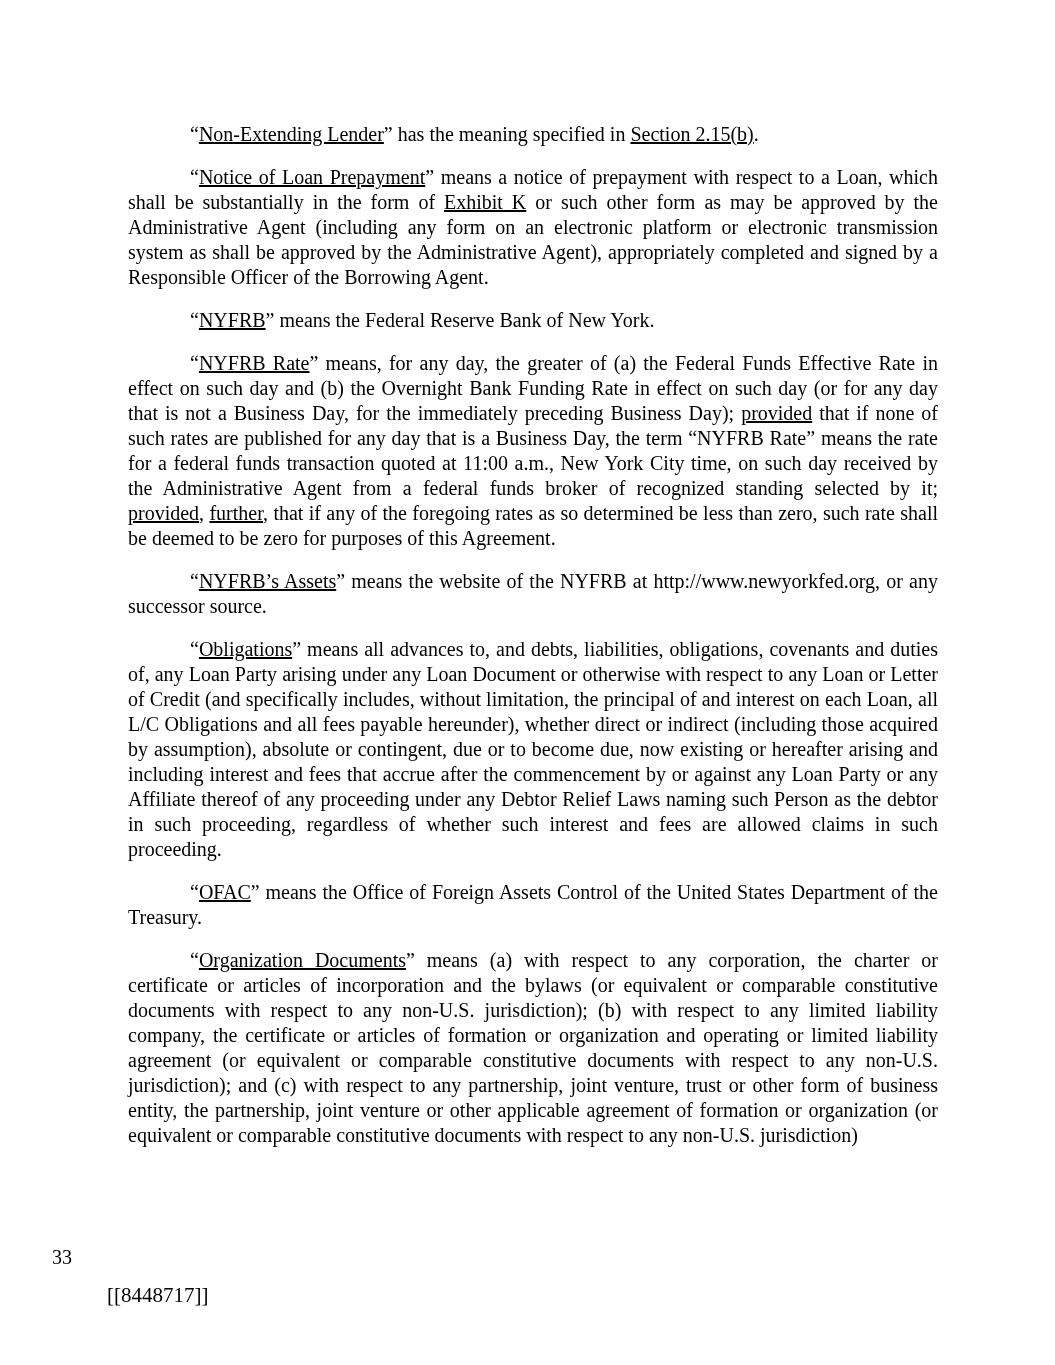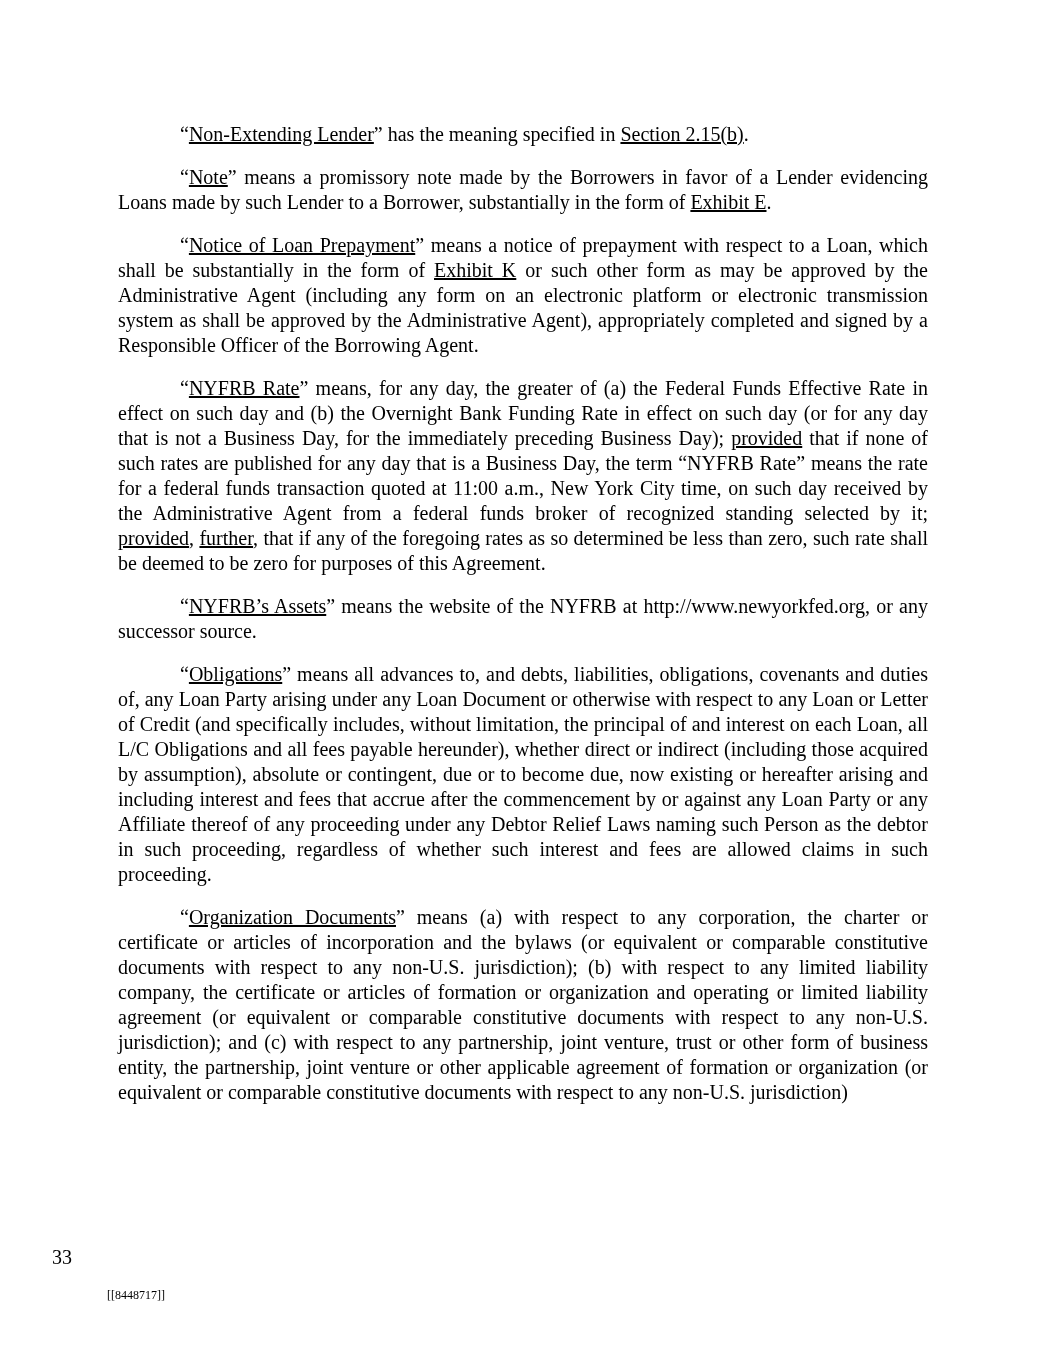--- a/index.html
+++ b/index.html
@@ -11,21 +11,21 @@
     position: relative;
     width: 1055px;
     height: 1365px;
     background: #ffffff;
     color: #000000;
     font-family: "Liberation Serif", serif;
     overflow: hidden;
   }
   .content {
     position: absolute;
-    left: 118px;
+    left: 128px;
     top: 122px;
     width: 810px;
   }
   .para {
     margin: 18px 0 0 0;
     font-size: 20px;
     line-height: 25px;
     text-align: justify;
     text-indent: 62px;
   }
@@ -41,32 +41,33 @@
     left: 8px;
     width: 100%;
     font-size: 20px;
     line-height: 25px;
     margin-left: 44px;
   }
   .footer-code {
     position: absolute;
     left: 107px;
     top: 1286px;
-    font-size: 12px;
+    font-size: 21px;
     line-height: 18px;
   }
 </style>
 </head>
 <body>
 
 <div class="page">
   <div class="content">
       <p class="para"><span>“</span><span class="term">Non-Extending Lender</span><span>” has the meaning specified in </span><span class="term">Section 2.15(b)</span><span>.</span></p>
-      <p class="para"><span>“</span><span class="term">Note</span><span>” means a promissory note made by the Borrowers in favor of a Lender evidencing Loans made by such Lender to a Borrower, substantially in the form of </span><span class="term">Exhibit E</span><span>.</span></p>
       <p class="para"><span>“</span><span class="term">Notice of Loan Prepayment</span><span>” means a notice of prepayment with respect to a Loan, which shall be substantially in the form of </span><span class="term">Exhibit K</span><span> or such other form as may be approved by the Administrative Agent (including any form on an electronic platform or electronic transmission system as shall be approved by the Administrative Agent), appropriately completed and signed by a Responsible Officer of the Borrowing Agent.</span></p>
+      <p class="para"><span>“</span><span class="term">NYFRB</span><span>” means the Federal Reserve Bank of New York.</span></p>
       <p class="para"><span>“</span><span class="term">NYFRB Rate</span><span>” means, for any day, the greater of (a) the Federal Funds Effective Rate in effect on such day and (b) the Overnight Bank Funding Rate in effect on such day (or for any day that is not a Business Day, for the immediately preceding Business Day); </span><span class="term">provided</span><span> that if none of such rates are published for any day that is a Business Day, the term “NYFRB Rate” means the rate for a federal funds transaction quoted at 11:00 a.m., New York City time, on such day received by the Administrative Agent from a federal funds broker of recognized standing selected by it; </span><span class="term">provided</span><span>, </span><span class="term">further</span><span>, that if any of the foregoing rates as so determined be less than zero, such rate shall be deemed to be zero for purposes of this Agreement.</span></p>
       <p class="para"><span>“</span><span class="term">NYFRB’s Assets</span><span>” means the website of the NYFRB at http://www.newyorkfed.org, or any successor source.</span></p>
       <p class="para"><span>“</span><span class="term">Obligations</span><span>” means all advances to, and debts, liabilities, obligations, covenants and duties of, any Loan Party arising under any Loan Document or otherwise with respect to any Loan or Letter of Credit (and specifically includes, without limitation, the principal of and interest on each Loan, all L/C Obligations and all fees payable hereunder), whether direct or indirect (including those acquired by assumption), absolute or contingent, due or to become due, now existing or hereafter arising and including interest and fees that accrue after the commencement by or against any Loan Party or any Affiliate thereof of any proceeding under any Debtor Relief Laws naming such Person as the debtor in such proceeding, regardless of whether such interest and fees are allowed claims in such proceeding.</span></p>
+      <p class="para"><span>“</span><span class="term">OFAC</span><span>” means the Office of Foreign Assets Control of the United States Department of the Treasury.</span></p>
       <p class="para"><span>“</span><span class="term">Organization Documents</span><span>” means (a) with respect to any corporation, the charter or certificate or articles of incorporation and the bylaws (or equivalent or comparable constitutive documents with respect to any non-U.S. jurisdiction); (b) with respect to any limited liability company, the certificate or articles of formation or organization and operating or limited liability agreement (or equivalent or comparable constitutive documents with respect to any non-U.S. jurisdiction); and (c) with respect to any partnership, joint venture, trust or other form of business entity, the partnership, joint venture or other applicable agreement of formation or organization (or equivalent or comparable constitutive documents with respect to any non-U.S. jurisdiction)</span></p>
     </div>
   <div class="page-number">33</div>
   <div class="footer-code">[[8448717]]</div>
 </div>
 
 </body></html>

